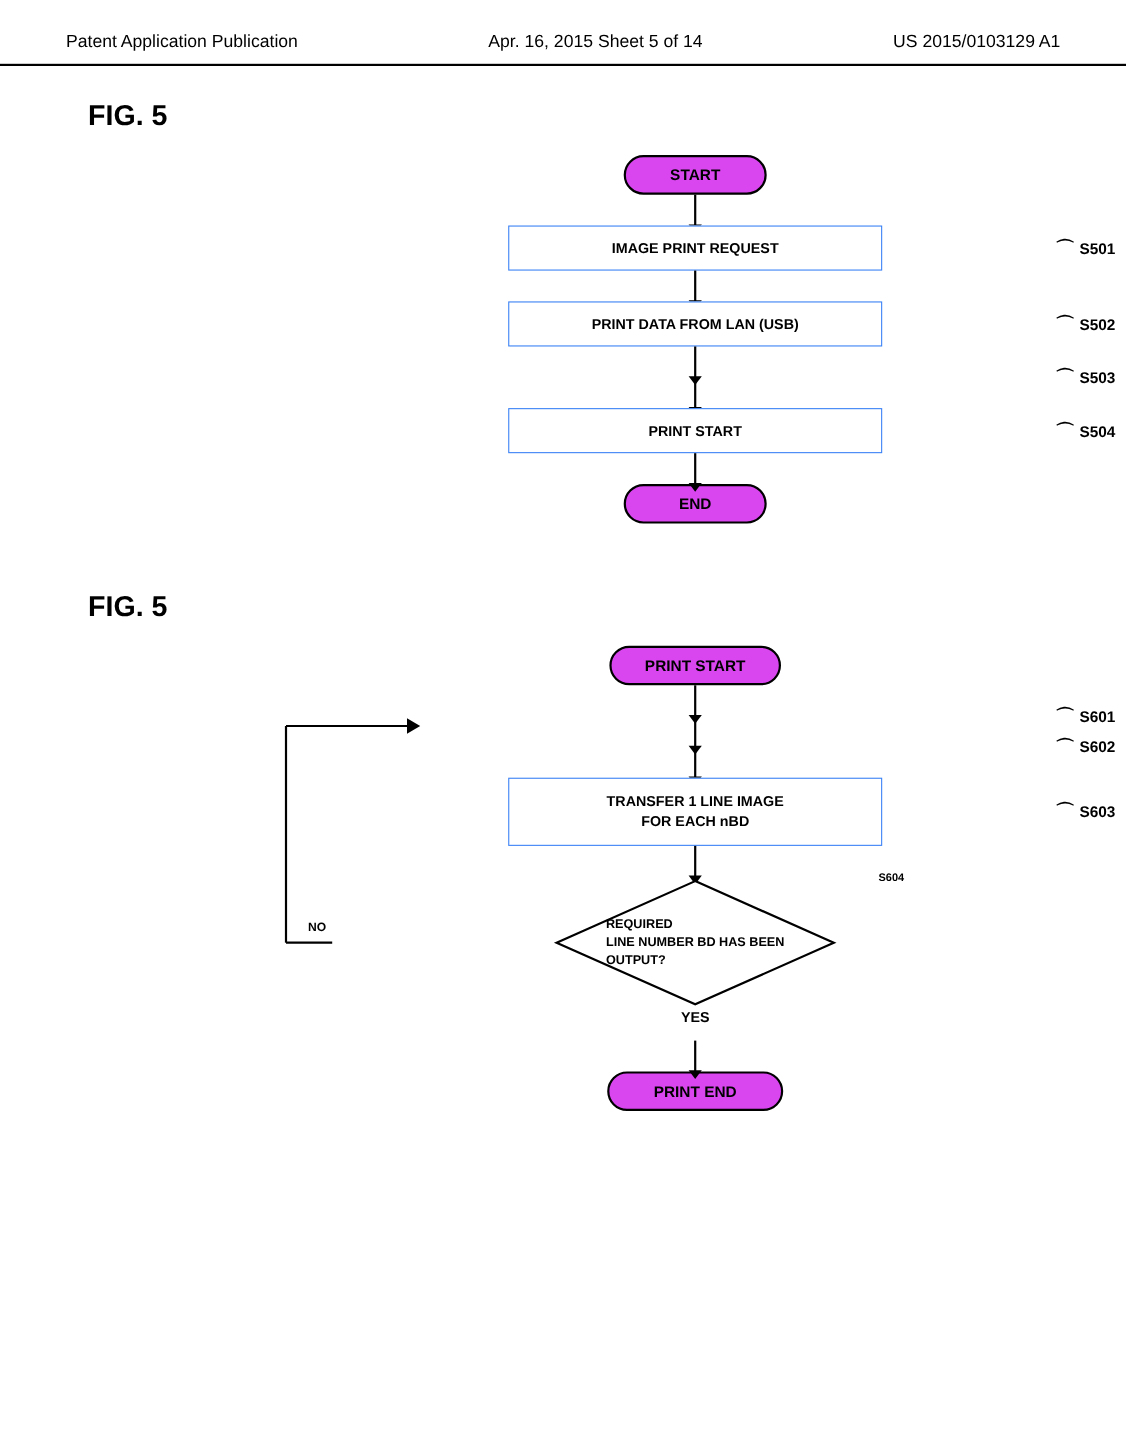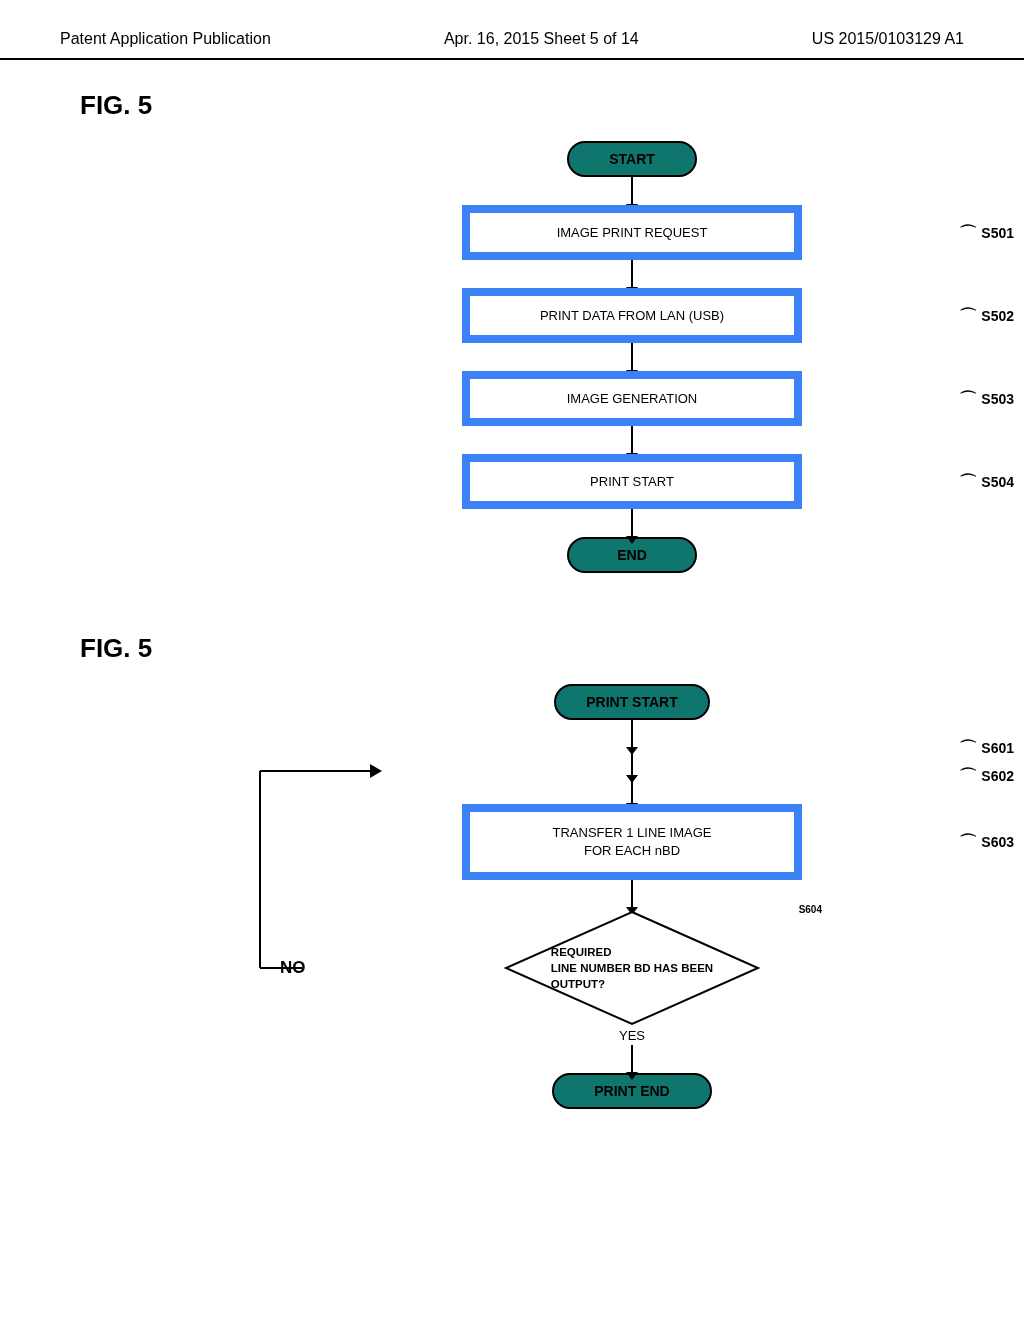--- a/index.html
+++ b/index.html
@@ -49,29 +49,29 @@
       position: relative;
     }
     
     .rounded-box {
       border: 2px solid #000;
       border-radius: 30px;
       padding: 8px 30px;
       text-align: center;
       font-size: 14px;
       font-weight: bold;
-      background: #0f766e;
+      background: #d946ef;
       min-width: 130px;
     }
     .rect-box {
-      border: 8px solid #3b82f6;
+      border: 1px solid #3b82f6;
       padding: 12px 20px;
       text-align: center;
       font-size: 13px;
-      font-weight: normal;
+      font-weight: bold;
       background: #fff;
       width: 340px;
     }
     
     .arrow-down {
       width: 2px;
       height: 28px;
       background: #000;
       position: relative;
       margin: 0 auto;
@@ -139,21 +139,20 @@
         <div class="step-row">
           <div class="rect-box">PRINT DATA FROM LAN (USB)</div>
           <div class="step-label">
             <span style="font-size:18px;">⌒</span>
             <span>S502</span>
           </div>
         </div>
         <div class="arrow-down"></div>
 
         <div class="step-row">
-          <div class="rect-box">IMAGE GENERATION</div>
           <div class="step-label">
             <span style="font-size:18px;">⌒</span>
             <span>S503</span>
           </div>
         </div>
         <div class="arrow-down"></div>
 
         <div class="step-row">
           <div class="rect-box">PRINT START</div>
           <div class="step-label">
@@ -208,38 +207,38 @@
           <div style="position:relative; width:260px; height:120px; display:flex; align-items:center; justify-content:center;">
             <svg width="260" height="120" viewBox="0 0 260 120" style="position:absolute;top:0;left:0;">
               <polygon points="130,4 256,60 130,116 4,60" fill="white" stroke="black" stroke-width="2"></polygon>
             </svg>
             <div style="position:relative;z-index:1;text-align:left;font-size:11.5px;font-weight:bold;line-height:1.4;">
               REQUIRED<br>LINE NUMBER BD HAS BEEN<br>OUTPUT?
             </div>
           </div>
 
           <div style="display:flex;flex-direction:column;align-items:center;">
-            <div style="font-size:13px;font-weight:normal;margin-bottom:2px;">YES</div>
+            <div style="font-size:13px;font-weight:bold;margin-bottom:14px;">YES</div>
             <div class="arrow-down"></div>
           </div>
 
           <div class="rounded-box" style="min-width:160px;">PRINT END</div>
 
           <svg style="position:absolute; top:58px; left:0px; overflow:visible;" width="10" height="10">
 
             <line x1="-122" y1="2" x2="-80" y2="2" stroke="black" stroke-width="2"></line>
 
             <line x1="-122" y1="2" x2="-122" y2="-195" stroke="black" stroke-width="2"></line>
 
             <line x1="-122" y1="-195" x2="-12" y2="-195" stroke="black" stroke-width="2"></line>
 
             <polygon points="-12,-202 -12,-188 0,-195" fill="black"></polygon>
           </svg>
 
-          <div style="position:absolute; top:50px; left:-102px; font-size:17px; font-weight:bold;">NO</div>
+          <div style="position:absolute; top:40px; left:-102px; font-size:11px; font-weight:bold;">NO</div>
 
         </div>
 
       </div>
     </div>
 
   </div>
 </div>
 
 </body></html>

